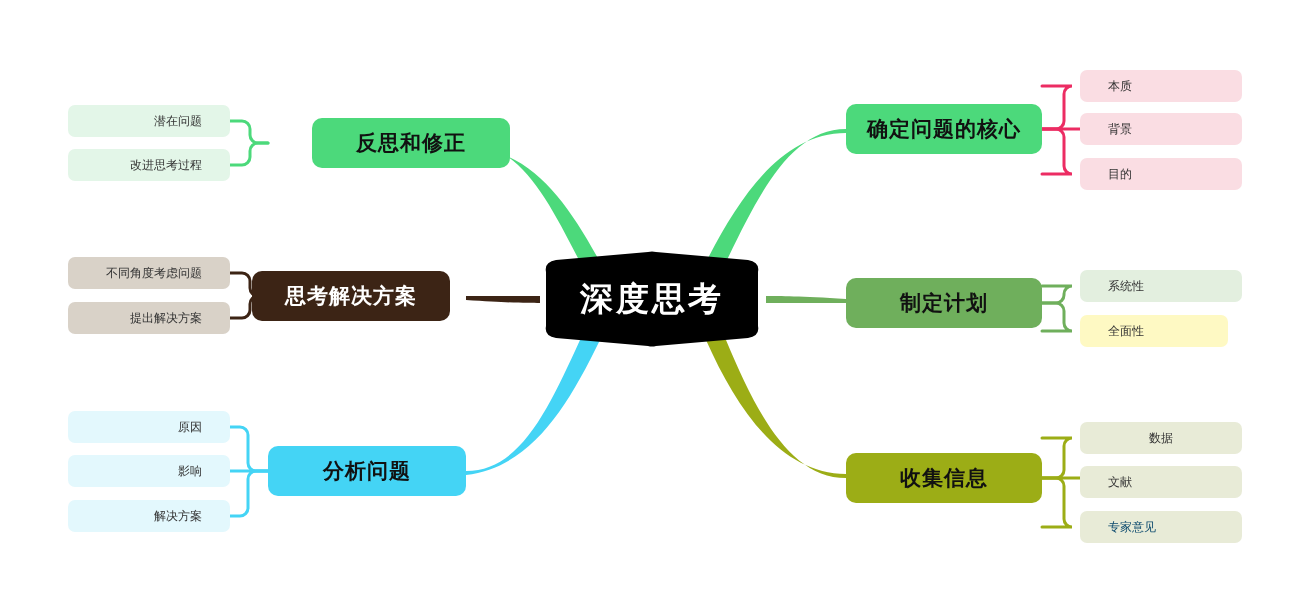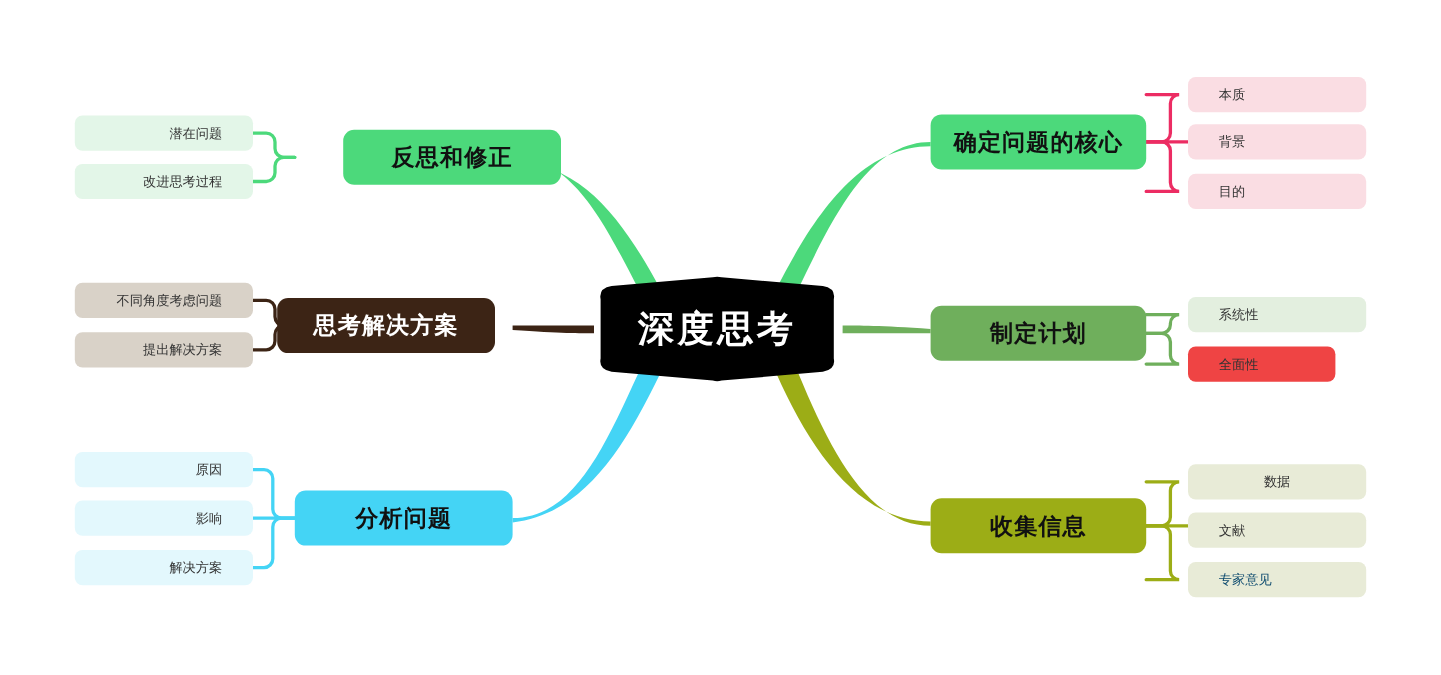--- a/index.html
+++ b/index.html
@@ -160,21 +160,21 @@
   <div class="node leaf right" style="left:1080px;top:158px;width:162px;background:#FADDE3;color:#333333;">
     <span>目的</span>
   </div>
 
   <div class="node branch" style="left:846px;top:278px;width:196px;background:#6FAF5C;color:#111111;">
     <span>制定计划</span>
   </div>
   <div class="node leaf right" style="left:1080px;top:270px;width:162px;background:#E3EFDF;color:#333333;">
     <span>系统性</span>
   </div>
-  <div class="node leaf right" style="left:1080px;top:315px;width:134px;background:#ef4444;color:#333333;">
+  <div class="node leaf right" style="left:1080px;top:315px;width:148px;background:#fef9c3;color:#333333;">
     <span>全面性</span>
   </div>
 
   <div class="node branch" style="left:846px;top:453px;width:196px;background:#9CAD16;color:#111111;">
     <span>收集信息</span>
   </div>
   <div class="node leaf right" style="left:1080px;top:422px;width:162px;background:#E8EBD7;color:#333333;justify-content:center;">
     <span>数据</span>
   </div>
   <div class="node leaf right" style="left:1080px;top:466px;width:162px;background:#E8EBD7;color:#333333;">

